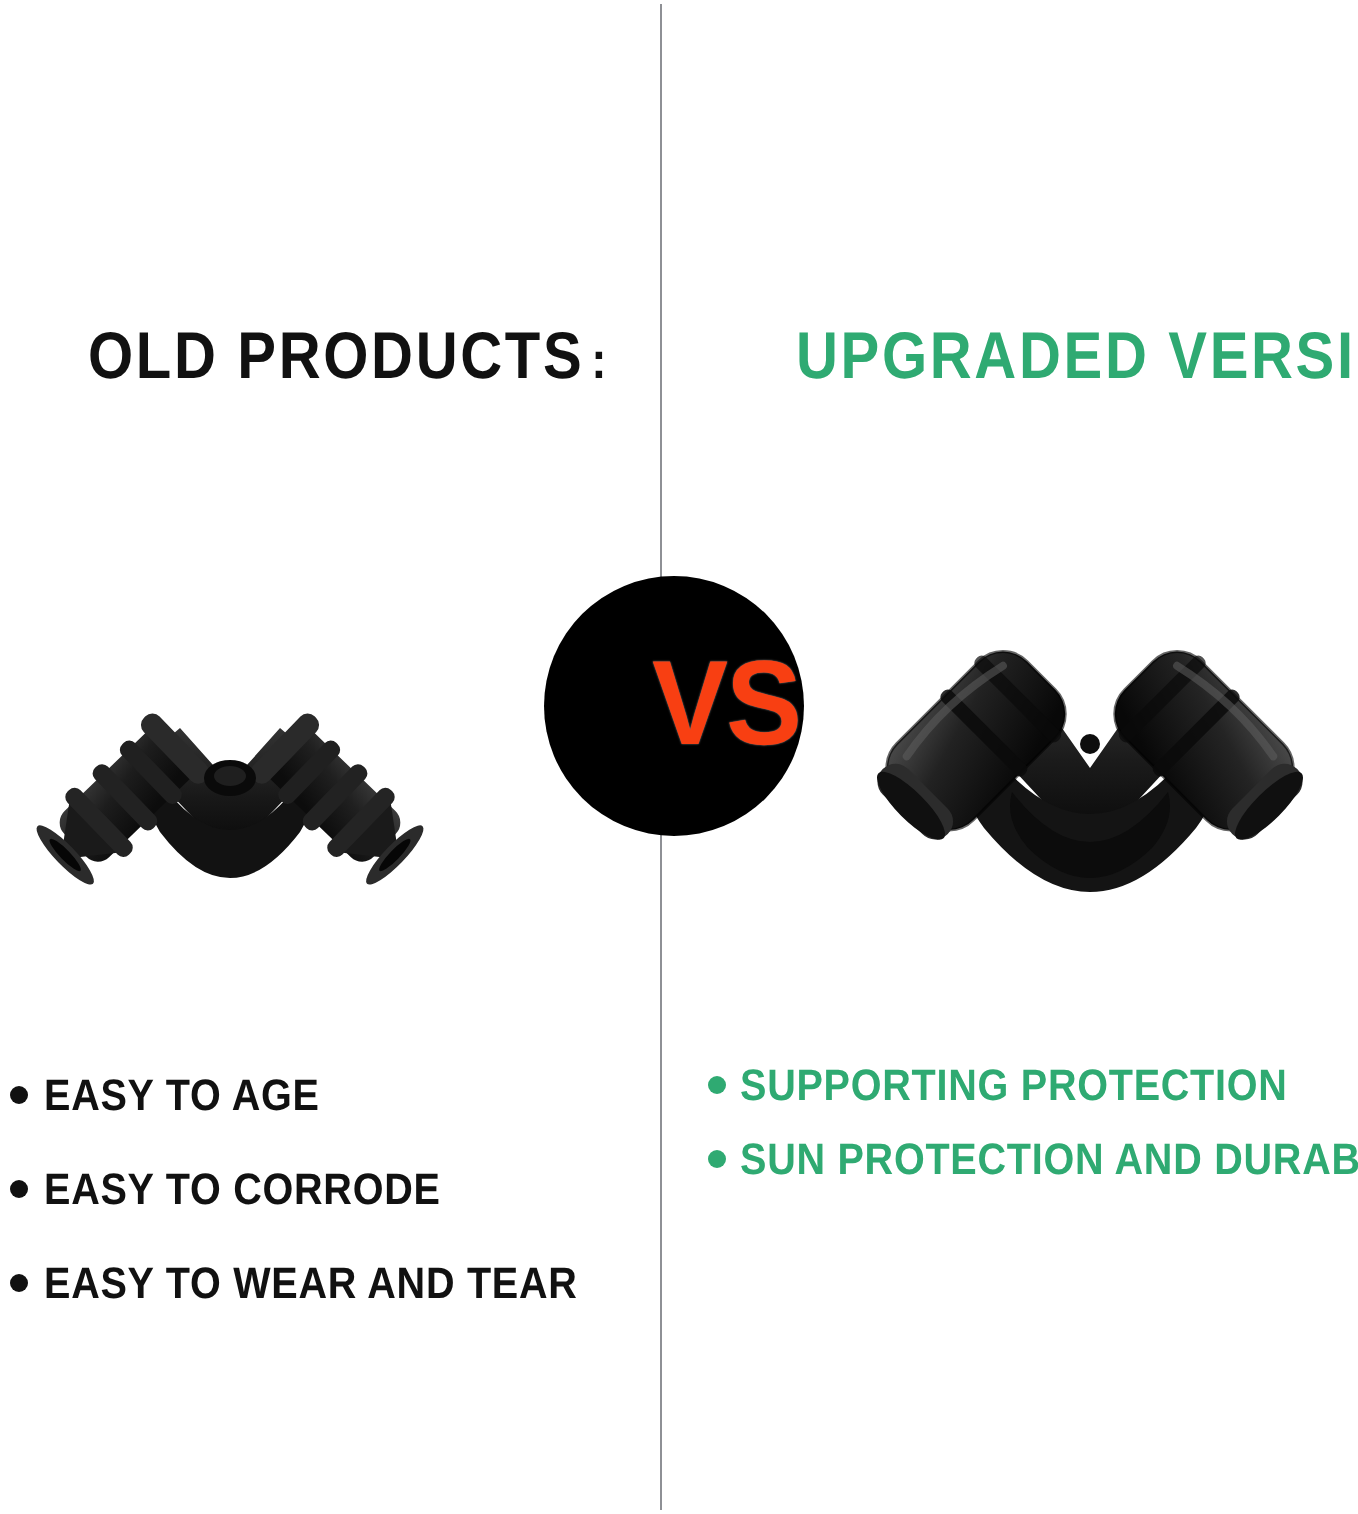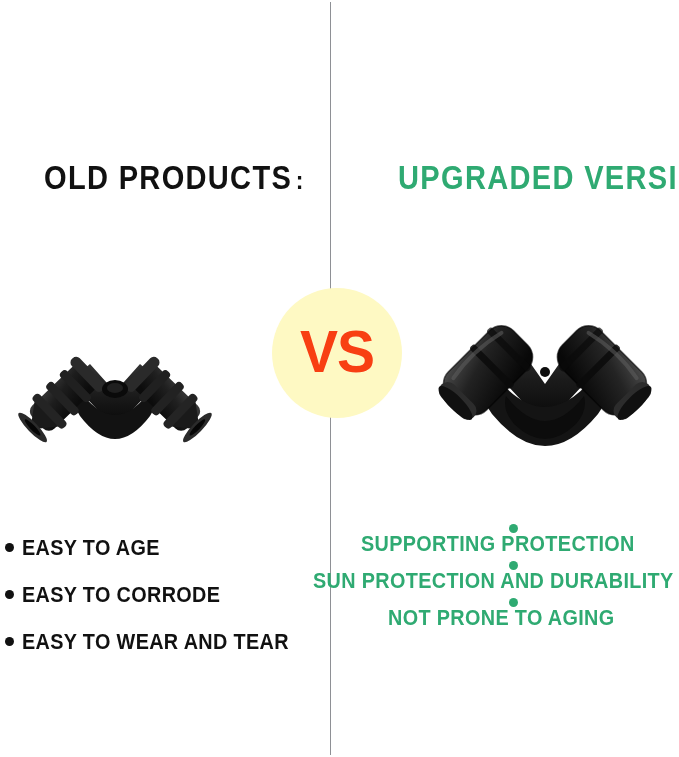--- a/index.html
+++ b/index.html
@@ -68,24 +68,24 @@
   .product-new  { left: 420px; top: 286px; width: 250px; height: 185px; }
 
   
   .vs-badge {
     position: absolute;
     left: 272px;
     top: 288px;
     width: 130px;
     height: 130px;
     border-radius: 50%;
-    background: #fef9c3;
+    background: #000000;
     display: flex;
     align-items: center;
-    justify-content: center;
+    justify-content: flex-end;
   }
   .vs-text {
     font-family: "Liberation Sans Narrow", "Liberation Sans", sans-serif;
     font-weight: 700;
     font-size: 60px;
     line-height: 1;
     color: #f83f12;
     letter-spacing: -1px;
     transform: scaleX(0.95) translateY(-1px);
     text-shadow: 0 0 1px rgba(255,255,255,0.55);
@@ -100,21 +100,21 @@
   }
   .list-old { left: 0px;   top: 524px; width: 320px; }
   .list-new { left: 348px; top: 524px; width: 331px; }
 
   .feature-item {
     display: flex;
     align-items: center;
     white-space: nowrap;
   }
   .list-old .feature-item { height: 47px; }
-  .list-new .feature-item { height: 37px; flex-direction: column; }
+  .list-new .feature-item { height: 37px; }
 
   .bullet {
     flex: 0 0 auto;
     border-radius: 50%;
     display: block;
   }
   .list-old .bullet {
     width: 9px; height: 9px;
     background: #111111;
     margin-left: 5px;
@@ -275,19 +275,15 @@
 
   <ul class="feature-list list-new">
     <li class="feature-item">
       <span class="bullet"></span>
       <span class="feature-text">SUPPORTING PROTECTION</span>
     </li>
     <li class="feature-item">
       <span class="bullet"></span>
       <span class="feature-text">SUN PROTECTION AND DURABILITY</span>
     </li>
-    <li class="feature-item">
-      <span class="bullet"></span>
-      <span class="feature-text">NOT PRONE TO AGING</span>
-    </li>
   </ul>
 
 </div>
 
 </body></html>

